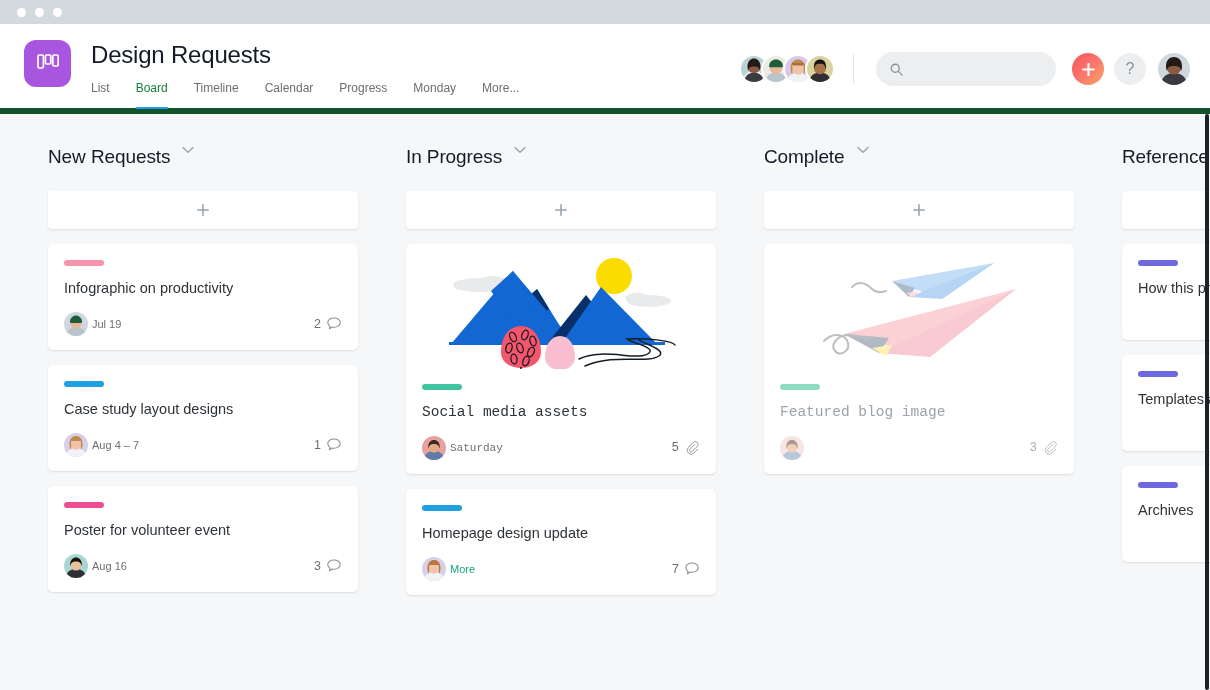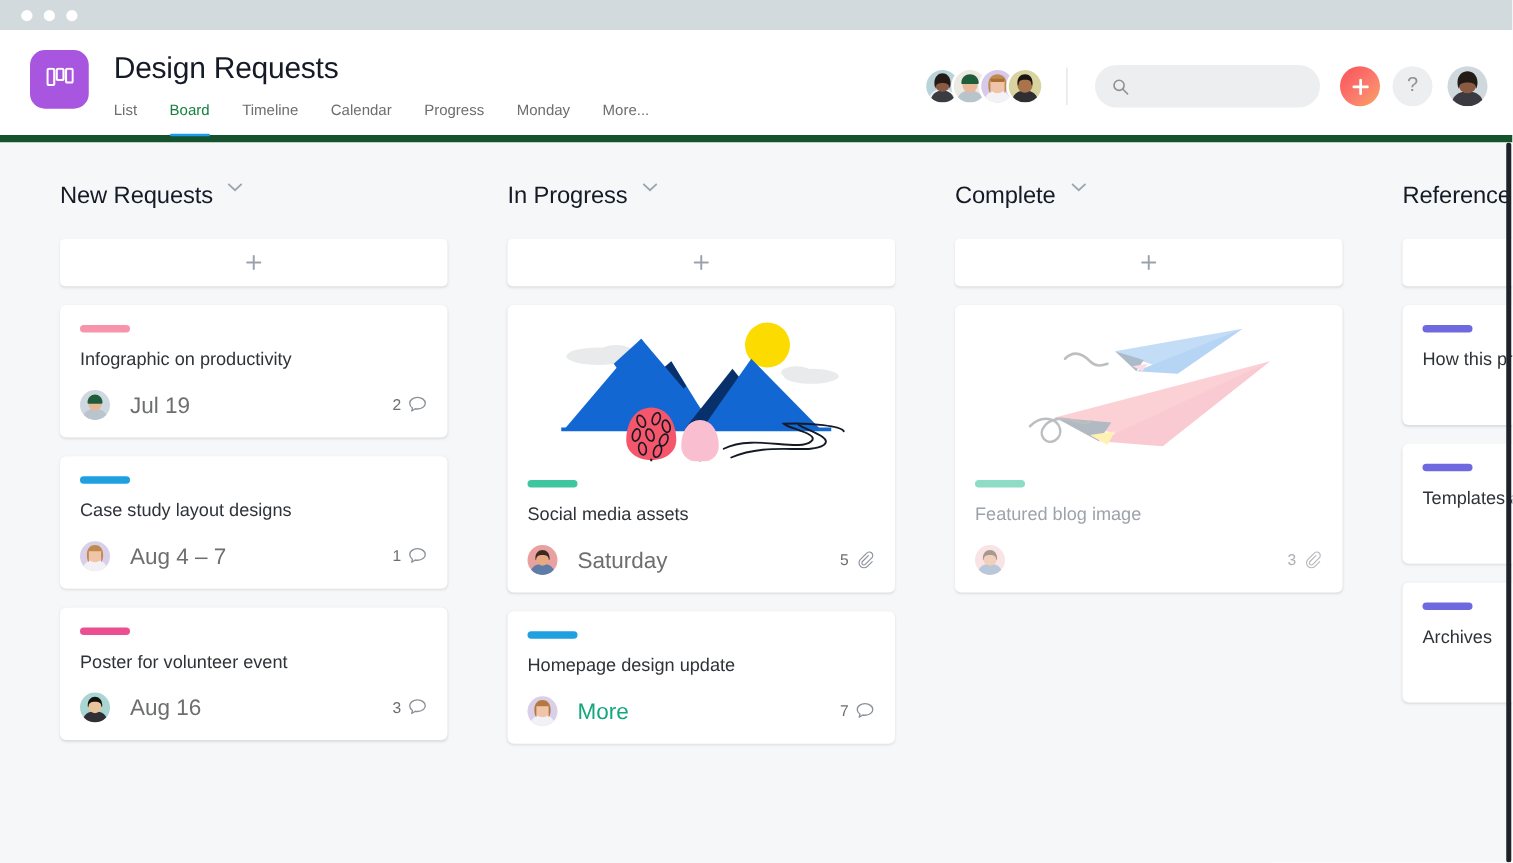--- a/index.html
+++ b/index.html
@@ -109,28 +109,28 @@
     box-shadow: 0 1px 2px rgba(109,113,117,0.20);
     margin-bottom: 15px; cursor: pointer;
   }
   .tagbar { width: 40px; height: 6px; border-radius: 3px; margin-bottom: 13px; }
   .card-title {
     font-size: 14.5px; color: #2e3338; line-height: 19px;
     margin-bottom: 14px;
   }
   .card-meta { display: flex; align-items: center; height: 24px; }
   .meta-av { width: 24px; height: 24px; border-radius: 50%; overflow: hidden; position: relative; flex: none; }
-  .meta-date { font-size: 18px; color: #6d6e6f; margin-left: 16px; }
+  .meta-date { font-size: 11px; color: #6d6e6f; margin-left: 4px; }
   .meta-date.today { color: #14a67f; }
   .meta-right {
     margin-left: auto; display: flex; align-items: center; gap: 5px;
     font-size: 12.5px; color: #6d6e6f;
   }
 
-  .card.illus { padding-top: 0; }
+  .card.illus { padding-top: 0; font-family: Liberation Mono, monospace; }
   .illus-img { height: 130px; display: flex; align-items: center; justify-content: center; margin: 6px 0 10px; }
   .card.faded { opacity: 1; }
   .card.faded .card-title { color: #9ca3ab; }
   .card.faded .meta-right { color: #a9afb6; }
   .card.faded .illus-img { opacity: 0.45; }
 
   .ref-card { min-height: 96px; }
 
   
   .vscroll {

